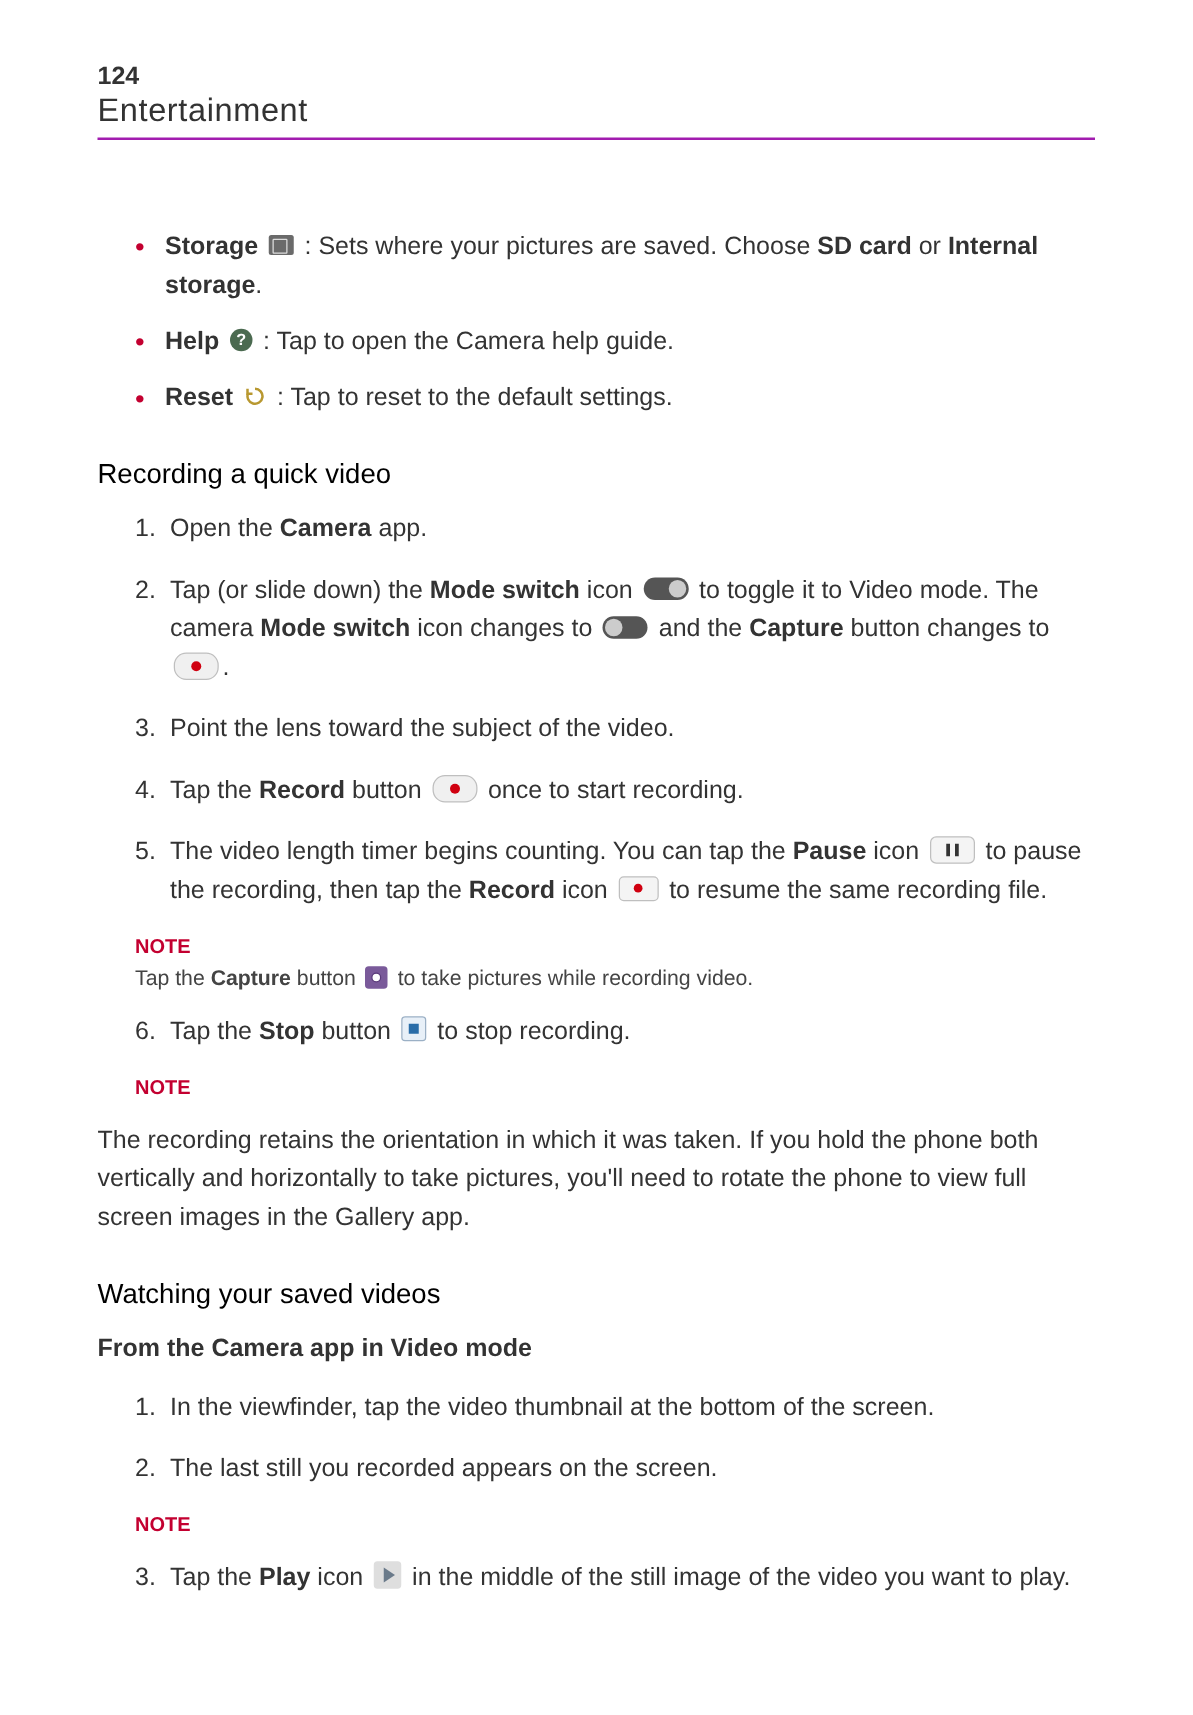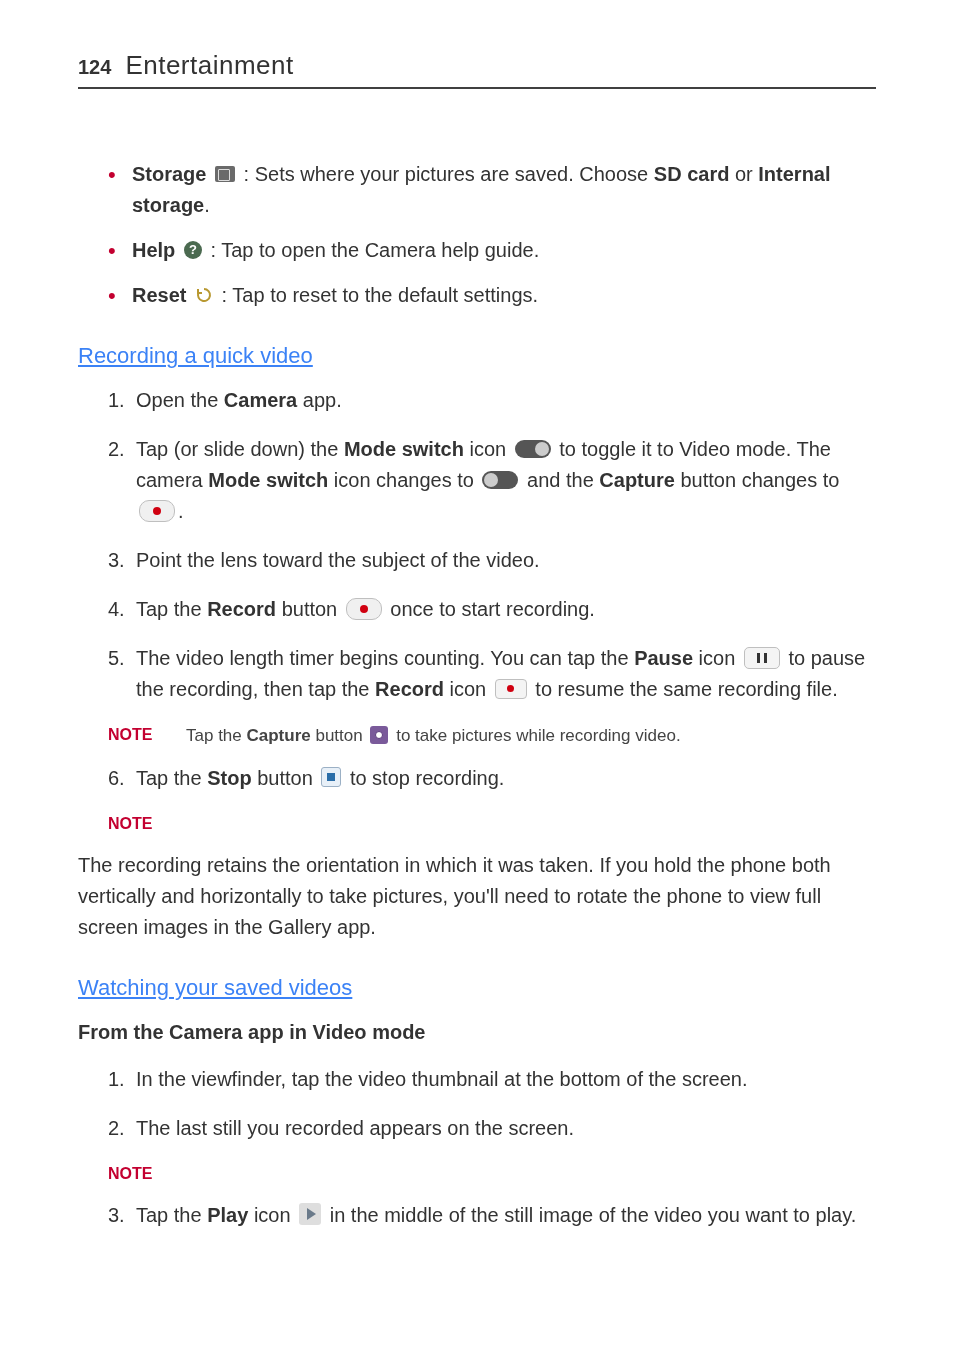--- a/index.html
+++ b/index.html
@@ -10,23 +10,24 @@
     color: #333;
     width: 954px;
   }
   .page {
     padding: 50px 78px 60px 78px;
     box-sizing: border-box;
   }
   .hdr {
     display: flex;
     align-items: baseline;
-    border-bottom: 2px solid #404040;
+    border-bottom: 2px solid #a21caf;
     padding-bottom: 6px;
     margin-bottom: 70px;
+    flex-direction: column;
   }
   .pgnum {
     font-weight: bold;
     font-size: 20px;
     margin-right: 14px;
   }
   .section {
     font-size: 26px;
     font-weight: 400;
     letter-spacing: 0.5px;
@@ -62,37 +63,37 @@
     position: relative;
     padding-left: 28px;
     margin-bottom: 18px;
   }
   ol.steps li .num {
     position: absolute;
     left: 0;
     top: 0;
   }
   .h-red {
-    color: #3b82f6;
+    color: #000000;
     font-size: 22px;
     font-weight: 400;
     margin: 28px 0 12px 0;
-    text-decoration: underline;
   }
   .h-sub {
     font-size: 20px;
     font-weight: bold;
     margin: 12px 0 16px 0;
   }
   .bold { font-weight: bold; }
   .note-row {
     display: flex;
     margin: 4px 0 14px 30px;
     font-size: 17px;
     line-height: 1.5;
+    flex-direction: column;
   }
   .note-label {
     color: #c30030;
     font-weight: bold;
     width: 78px;
     flex-shrink: 0;
     font-size: 16px;
   }
   .note-body {
     flex: 1;

